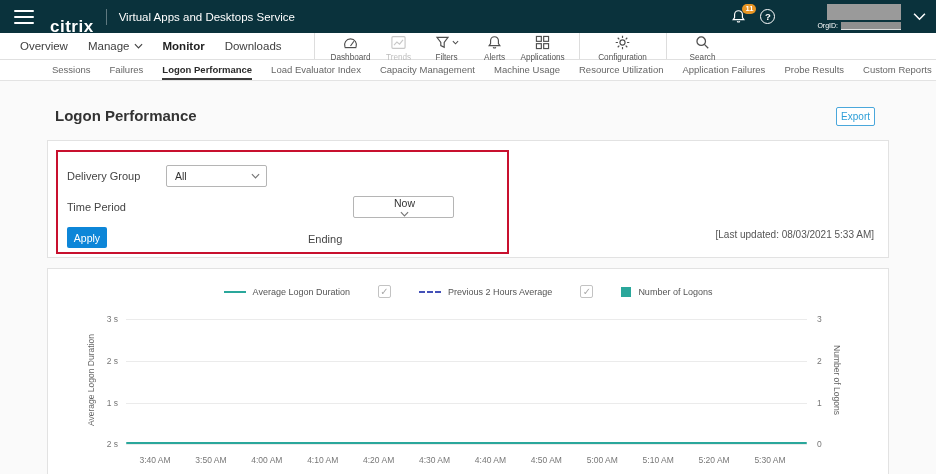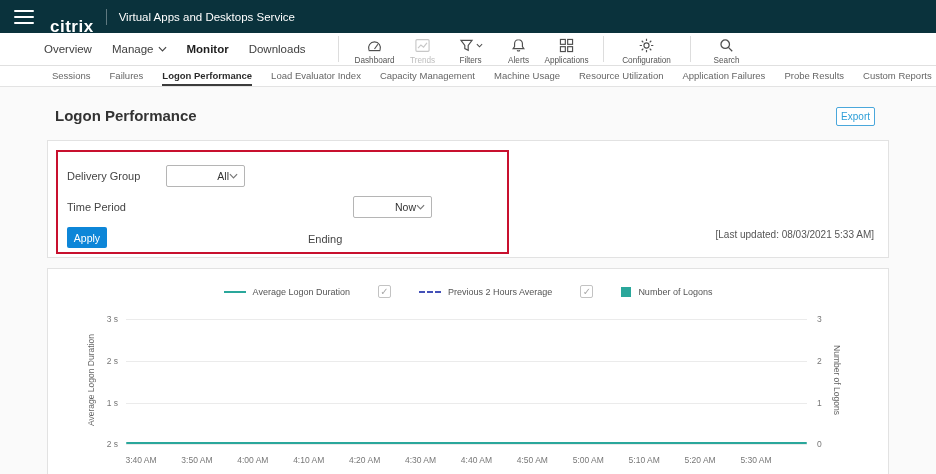--- a/index.html
+++ b/index.html
@@ -17,21 +17,21 @@
   .bell-wrap { position:relative; width:18px; height:18px; }
   .badge-orange { position:absolute; top:-4px; right:-8px; background:#e79524; color:#fff; font-size:7.5px; line-height:10px; height:10px; padding:0 3px; border-radius:5px; font-weight:bold; }
   .help { width:15px; height:15px; border:1.2px solid #fff; border-radius:50%; color:#fff; font-size:9.5px; font-weight:bold; display:flex; align-items:center; justify-content:center; }
   .redacted-stack { display:flex; flex-direction:column; align-items:flex-end; margin-left:30px; }
   .redacted-big { width:74px; height:16px; background:#9a9a9a; }
   .org-row { display:flex; align-items:center; gap:3px; margin-top:2px; }
   .org-label { color:#fff; font-size:7px; }
   .redacted-small { width:60px; height:8px; background:#8f8f8f; border-bottom:1px solid #ddd; }
 
   
-  .mainnav { height:33px; background:#fff; border-bottom:1px solid #e0e0e0; display:flex; align-items:center; padding-left:44px; }
+  .mainnav { height:27px; background:#fff; border-bottom:1px solid #e0e0e0; display:flex; align-items:center; padding-left:20px; }
   .nav-item { font-size:11.5px; color:#404040; margin-right:20px; display:flex; align-items:center; gap:4px; cursor:pointer; white-space:nowrap; }
   .nav-item.active { font-weight:bold; color:#1f1f1f; }
   .nav-div { width:1px; height:26px; background:#ddd; margin:0 12px; }
   .tool { width:48px; display:flex; flex-direction:column; align-items:center; padding-top:3px; cursor:pointer; }
   .tool .tlabel { font-size:8.2px; color:#555; margin-top:2px; white-space:nowrap; }
   .tool.disabled .tlabel { color:#bdbdbd; }
   .tool-icons { display:flex; align-items:center; gap:1px; height:17px; }
 
   
   .subnav { height:21px; background:#fff; border-bottom:1px solid #e3e3e3; display:flex; align-items:stretch; padding-left:52px; }
@@ -43,57 +43,79 @@
   .export-btn { position:absolute; right:61px; top:107px; padding:3px 4px; background:#fff; border:1px solid #4aa7db; border-radius:2px; color:#2f9fd8; font-size:10px; cursor:pointer; font-family:"Liberation Sans", sans-serif; }
 
   .card { position:absolute; background:#fff; border:1px solid #e2e2e2; }
   .filter-card { left:47px; top:140px; width:842px; height:118px; }
   .chart-card { left:47px; top:268px; width:842px; height:240px; }
 
   .annotation { position:absolute; left:56px; top:150px; width:453px; height:104px; border:2px solid #c8102e; pointer-events:none; z-index:5; }
 
   
   .f-label { position:absolute; font-size:11px; color:#444; line-height:22px; }
-  .select { position:absolute; width:79px; height:22px; border:1px solid #b5b5b5; border-radius:2px; background:#fff; font-size:10.5px; color:#333; display:flex; align-items:center; padding:0 6px 0 8px; cursor:pointer;text-align:right; }
+  .select { position:absolute; width:101px; height:22px; border:1px solid #b5b5b5; border-radius:2px; background:#fff; font-size:10.5px; color:#333; display:flex; align-items:center; padding:0 6px 0 8px; cursor:pointer; }
   .select .sel-val { flex:1; white-space:nowrap; overflow:hidden; }
   .apply-btn { position:absolute; left:19px; top:86px; width:40px; height:21px; background:#0d86d8; border:none; border-radius:2px; color:#fff; font-size:10.5px; cursor:pointer; font-family:"Liberation Sans", sans-serif; }
   .last-updated { position:absolute; right:14px; top:88px; font-size:10px; color:#555; }
 
   
   .legend { position:absolute; top:16px; left:0; width:100%; display:flex; justify-content:center; align-items:center; gap:14px; }
   .leg-item { display:flex; align-items:center; gap:7px; font-size:9px; color:#555; }
   .leg-line { width:22px; height:2px; background:#2aa79b; }
   .leg-dash { width:22px; height:0; border-top:2px dashed #4451b8; }
   .leg-square { width:10px; height:10px; background:#2aa79b; }
   .leg-check { width:13px; height:13px; border:1px solid #c3c3c3; border-radius:2px; background:#fff; color:#a9a9a9; font-size:10px; line-height:11px; text-align:center; cursor:pointer; margin-left:14px; }
 
   .grid-line { position:absolute; left:78px; width:681px; height:1px; background:#ebebeb; }
   .tick-left { position:absolute; left:34px; width:36px; text-align:right; font-size:8.5px; color:#777; }
   .tick-right { position:absolute; left:769px; width:24px; text-align:left; font-size:8.5px; color:#777; }
   .yaxis-label { position:absolute; width:140px; text-align:center; font-size:8.5px; color:#666; white-space:nowrap; }
   .yaxis-left { left:-27px; top:106px; transform:rotate(-90deg); }
   .yaxis-right { left:719px; top:106px; transform:rotate(90deg); }
   .data-line { position:absolute; left:78px; top:173px; width:681px; height:2px; background:#2aa79b; border-radius:1px; }
-  .x-labels { position:absolute; left:70px; top:186px; width:661px; display:flex; justify-content:space-between; }
+  .x-labels { position:absolute; left:84px; top:186px; width:661px; display:flex; justify-content:space-between; }
   .x-labels span { width:46px; text-align:center; font-size:8.5px; color:#777; white-space:nowrap; }
 </style>
 </head>
 <body>
 
 <div class="screen">
 
   <header class="topbar">
     <div class="hamburger">
         <span></span>
         <span></span>
         <span></span>
       </div>
     <div class="logo">citrix</div>
     <div class="vsep"></div>
     <div class="product">Virtual Apps and Desktops Service</div>
+    <div class="topbar-right">
+      <div class="bell-wrap">
+        <svg width="17" height="17" viewBox="0 0 16 16" fill="none" stroke="#fff" stroke-width="1.1">
+          <path d="M8 2.6c-2.2 0-3.7 1.6-3.7 3.8v2.7L3 10.9h10l-1.3-1.8V6.4c0-2.2-1.5-3.8-3.7-3.8z"></path>
+          <path d="M6.8 12.4a1.3 1.3 0 0 0 2.4 0"></path>
+        </svg>
+        <span class="badge-orange">11</span>
+      </div>
+      <div class="help">
+          <span>?</span>
+        </div>
+      <div class="redacted-stack">
+        <div class="redacted-big"></div>
+        <div class="org-row">
+          <span class="org-label">OrgID:</span>
+          <div class="redacted-small"></div>
+        </div>
+      </div>
+      <svg width="13" height="9" viewBox="0 0 12 8" fill="none" stroke="#fff" stroke-width="1.4" style="cursor:pointer;">
+        <polyline points="1,1.5 6,6.5 11,1.5"></polyline>
+      </svg>
+    </div>
   </header>
 
   <nav class="mainnav">
     <div class="nav-item">
         <span>Overview</span>
       </div>
     <div class="nav-item">
       <span>Manage</span>
       <svg width="9" height="6" viewBox="0 0 10 6" fill="none" stroke="#444" stroke-width="1.3">
           <polyline points="1,1 5,5 9,1"></polyline>
@@ -194,21 +216,21 @@
     <div class="select" style="left:118px; top:24px;">
       <span class="sel-val">All</span>
       <svg width="9" height="6" viewBox="0 0 10 6" fill="none" stroke="#777" stroke-width="1.3">
           <polyline points="1,1 5,5 9,1"></polyline>
         </svg>
     </div>
 
     <span class="f-label" style="left:19px; top:55px;">Time Period</span>
 
     <span class="f-label" style="left:260px; top:55px;margin-top:32px;">Ending</span>
-    <div class="select" style="left:305px; top:55px;">
+    <div class="select" style="left:305px; top:55px;flex-direction:column;">
       <span class="sel-val">Now</span>
       <svg width="9" height="6" viewBox="0 0 10 6" fill="none" stroke="#777" stroke-width="1.3">
           <polyline points="1,1 5,5 9,1"></polyline>
         </svg>
     </div>
 
     <button class="apply-btn">Apply</button>
     <span class="last-updated">[Last updated: 08/03/2021 5:33 AM]</span>
   </section>
 

